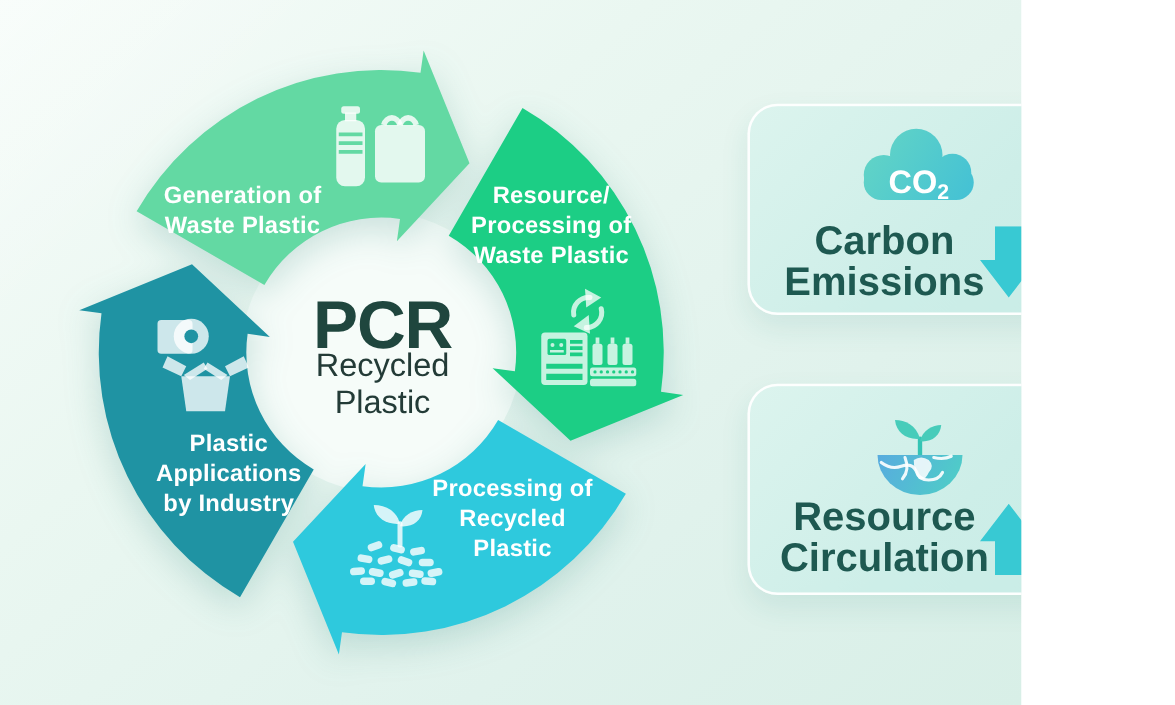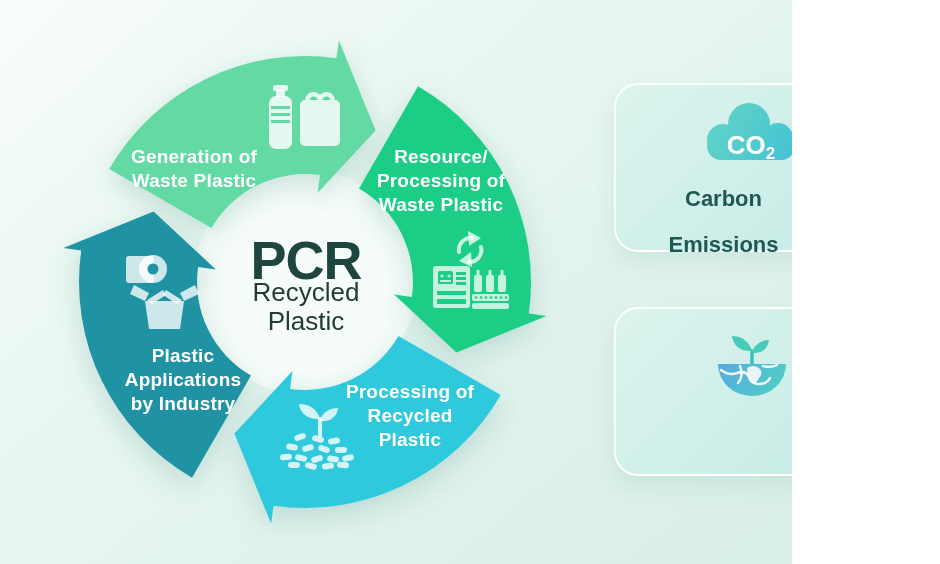--- a/index.html
+++ b/index.html
@@ -1,19 +1,20 @@
 <!DOCTYPE html>
 <html><head>
 <meta charset="utf-8">
 <style>
   html,body{margin:0;padding:0;}
   body{font-family:"Liberation Sans", sans-serif;}
   .stage{
     position:relative;width:792px;height:564px;overflow:hidden;
     background:linear-gradient(140deg,#F6FCF9 0%,#EAF7F1 35%,#E0F2EC 70%,#D8EFE7 100%);
+    padding-left:25px;
   }
   .sheen{
     position:absolute;left:-80px;top:-160px;width:500px;height:430px;
     background:linear-gradient(135deg,rgba(255,255,255,.55) 0%,rgba(255,255,255,0) 55%);
     pointer-events:none;
   }
   .cycle-svg{position:absolute;left:0;top:0;}
   .ring{filter:drop-shadow(0 9px 14px rgba(25,118,108,.20));}
   .seg-label{
     position:absolute;transform:translate(-50%,-50%);
@@ -23,32 +24,32 @@
   .center-title{
     position:absolute;transform:translate(-50%,-50%);
     color:#1F463E;font-weight:bold;font-size:54px;letter-spacing:-1px;
   }
   .center-sub{
     position:absolute;transform:translate(-50%,-50%);
     color:#233B37;font-weight:500;font-size:26px;line-height:29px;
     text-align:center;white-space:pre-line;
   }
   .card{
-    position:absolute;left:614px;width:275px;height:169px;
+    position:absolute;left:598px;width:275px;height:169px;
     background:linear-gradient(135deg,#DCF4EE 0%,#CDEEE8 60%,#C8ECE6 100%);
     border:2px solid rgba(255,255,255,.95);border-radius:24px;
     box-shadow:0 10px 22px rgba(31,130,120,.10);
     box-sizing:border-box;
   }
   .card-1{top:83px;}
   .card-2{top:307px;}
   .card-icon{position:absolute;left:50%;transform:translateX(-50%);}
   .card-title{
     position:absolute;left:15px;width:185px;text-align:center;
-    color:#1E5951;font-weight:bold;font-size:22px;line-height:46px;
+    color:#1E5951;font-weight:bold;font-size:32px;line-height:33px;
     white-space:pre-line;
   }
   .card-arrow{position:absolute;left:182px;}
 </style>
 </head>
 <body>
 
 <div class="stage">
   <div class="sheen"></div>
 
@@ -220,17 +221,19 @@
       <path d="M45 29 c-3 -11 -12 -15 -20 -15 c1 10 9 16 20 15 z" fill="#47CCBA"></path>
       <path d="M45 31 c2 -9 10 -13 17 -13 c-1 9 -8 14 -17 13 z" fill="#47CCBA"></path>
       <path d="M11 42 a34 32 0 0 0 68 0 z" fill="url(#earthGrad)"></path>
       <g stroke="#FFFFFF" stroke-opacity="0.9" stroke-width="2.5" fill="none" stroke-linecap="round">
         <path d="M14 48 q8 6 16 3 q9 -3 12 4 q2 7 10 7 q8 0 11 -6"></path>
         <path d="M33 44 q4 10 -2 17"></path>
         <path d="M56 44 q8 2 14 -1"></path>
       </g>
       <path d="M40 46 q6 -4 12 0 q5 5 0 10 q-3 7 -8 5 q-4 -6 -4 -15 z" fill="#FFFFFF" fill-opacity="0.85"></path>
     </svg>
+    <div class="card-title" style="top:88px;">Resource
+Circulation</div>
     <svg class="card-arrow" style="top:94px;" width="50" height="58" viewBox="0 0 50 58">
       <polygon points="14,57 36,57 36,30 48,30 25,0 2,30 14,30" fill="#38C9D3"></polygon>
     </svg>
   </div>
 </div>
 
 </body></html>

